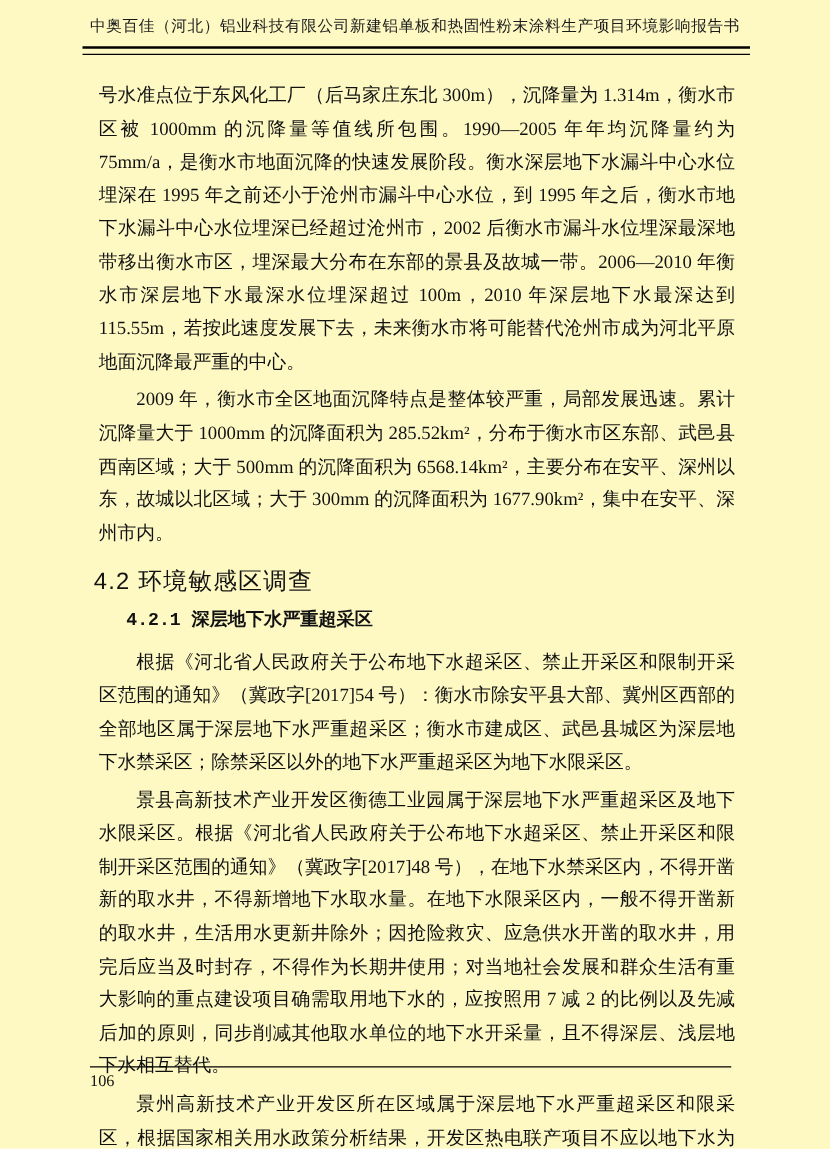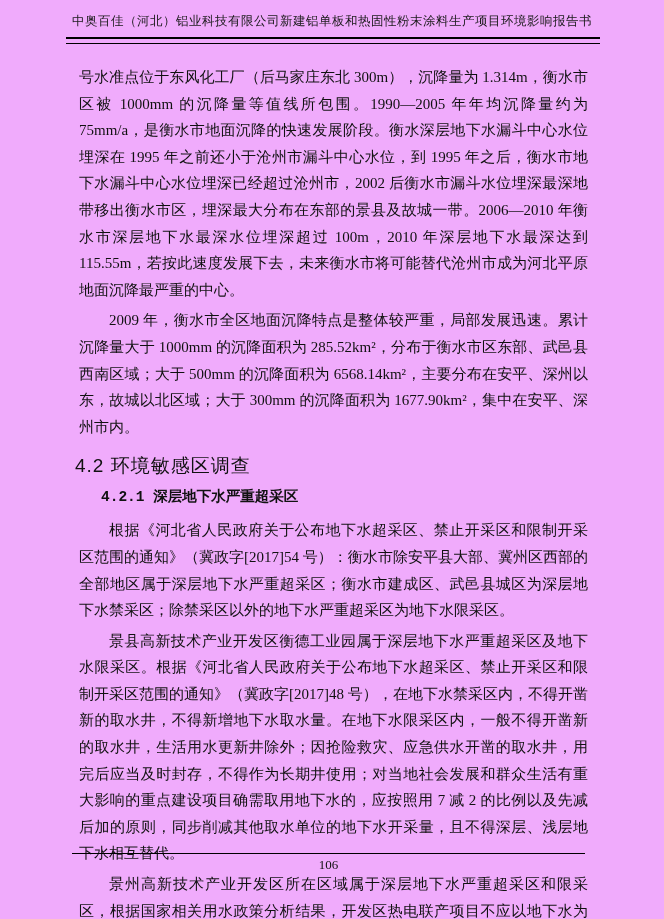--- a/index.html
+++ b/index.html
@@ -8,21 +8,21 @@
     height: 919px;
     background: #ffffff;
     position: relative;
     overflow: hidden;
     font-family: "Liberation Serif", "DejaVu Serif", serif;
     color: #111111;
   }
   .page {
     position: absolute;
     inset: 0;
-    background: #f0abfc;
+    background: #fef9c3;
   }
   
   .doc-header {
     position: absolute;
     top: 13px;
     left: 64px;
     right: 64px;
     text-align: center;
     font-size: 12.5px;
     letter-spacing: 0.5px;
@@ -78,21 +78,21 @@
   }
   
   .doc-footer {
     position: absolute;
     top: 853px;
     left: 72px;
     right: 79px;
     border-top: 1.2px solid #000;
     padding-top: 3px;
     display: flex;
-    justify-content: center;
+    justify-content: flex-start;
     align-items: flex-start;
   }
   .page-number {
     font-size: 13px;
     font-family: "Liberation Serif", "DejaVu Serif", serif;
   }
   .footer-company {
     font-size: 13.5px;
     letter-spacing: 1px;
     font-family: "Liberation Serif", "DejaVu Serif", serif;

